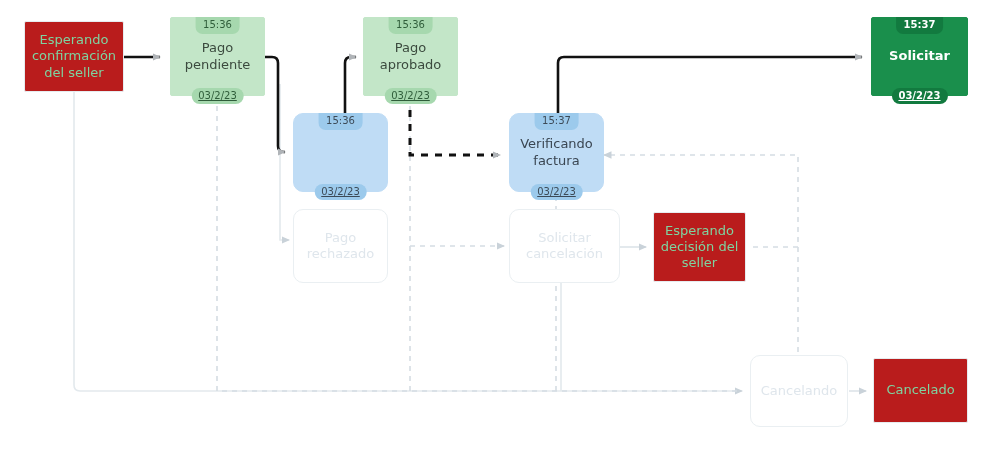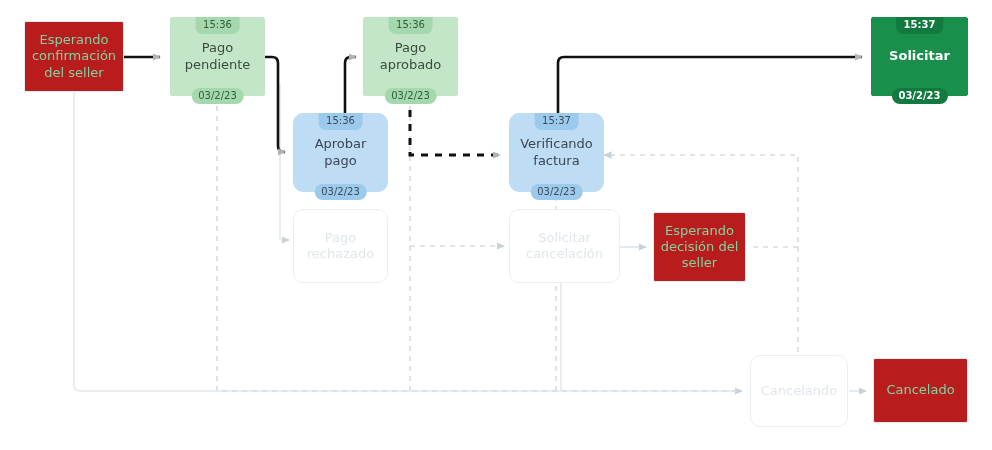--- a/index.html
+++ b/index.html
@@ -67,21 +67,21 @@
     left:50%;
     transform:translateX(-50%);
     font-size:10px;
     line-height:1;
     padding:3px 7px;
     border-radius:9px;
     white-space:nowrap;
     z-index:7;
   }
   .badge.time{top:-1px;border-radius:0 0 7px 7px;padding:3px 8px 4px;}
-  .badge.date{bottom:-9px;}
+  .badge.date{bottom:-9px;text-decoration:underline;}
 
   .green .badge{background:#a6d8ae;color:#2f5d3a;}
   .blue  .badge{background:#9ccaec;color:#3c4a57;}
   .final .badge{background:#127a3f;color:#ffffff;font-weight:bold;}
 </style>
 </head>
 <body>
 
 <div id="canvas">
 
@@ -178,22 +178,20 @@
 
   <div class="node green" style="left:363px;top:17px;width:95px;height:79px;">
     <span class="badge time">15:36</span>
     <span class="label">Pago
 aprobado</span>
     <span class="badge date">03/2/23</span>
   </div>
 
   <div class="node blue" style="left:293px;top:113px;width:95px;height:79px;">
     <span class="badge time">15:36</span>
-    <span class="label">Aprobar
-pago</span>
     <span class="badge date">03/2/23</span>
   </div>
 
   <div class="node blue" style="left:509px;top:113px;width:95px;height:79px;">
     <span class="badge time">15:37</span>
     <span class="label">Verificando
 factura</span>
     <span class="badge date">03/2/23</span>
   </div>
 

